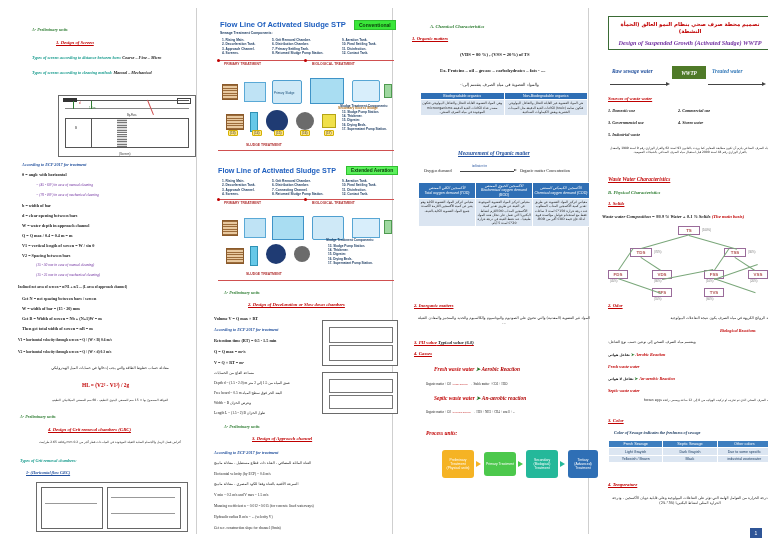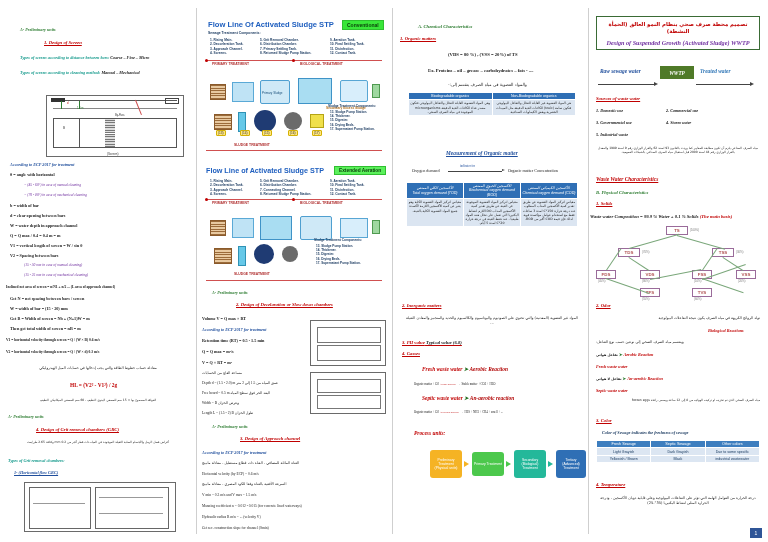--- a/index.html
+++ b/index.html
@@ -1,18 +1,18 @@
 <!DOCTYPE html>
 <html><head>
 <meta charset="utf-8">
 <style>
   html,body{margin:0;padding:0;background:#f0f0f0;}
   body{font-family:"Liberation Serif",serif;}
   #page{position:relative;width:768px;height:542px;background:#ffffff;overflow:hidden;}
-  .col{position:absolute;top:0;height:393px;box-sizing:border-box;}
+  .col{position:absolute;top:0;height:393px;box-sizing:border-box;margin-left:12px;}
   .vsep{position:absolute;top:8px;height:526px;width:0;border-left:1px solid #cfcfcf;}
   
   .t{position:absolute;white-space:nowrap;}
   .red{color:#c00000;}
   .dred{color:#b00000;}
   .grn{color:#2e7d32;}
   .tgrn{color:#159a8c;}
   .blue{color:#1f4e9c;}
   .dblue{color:#17375e;}
   .pur{color:#7030a0;}

